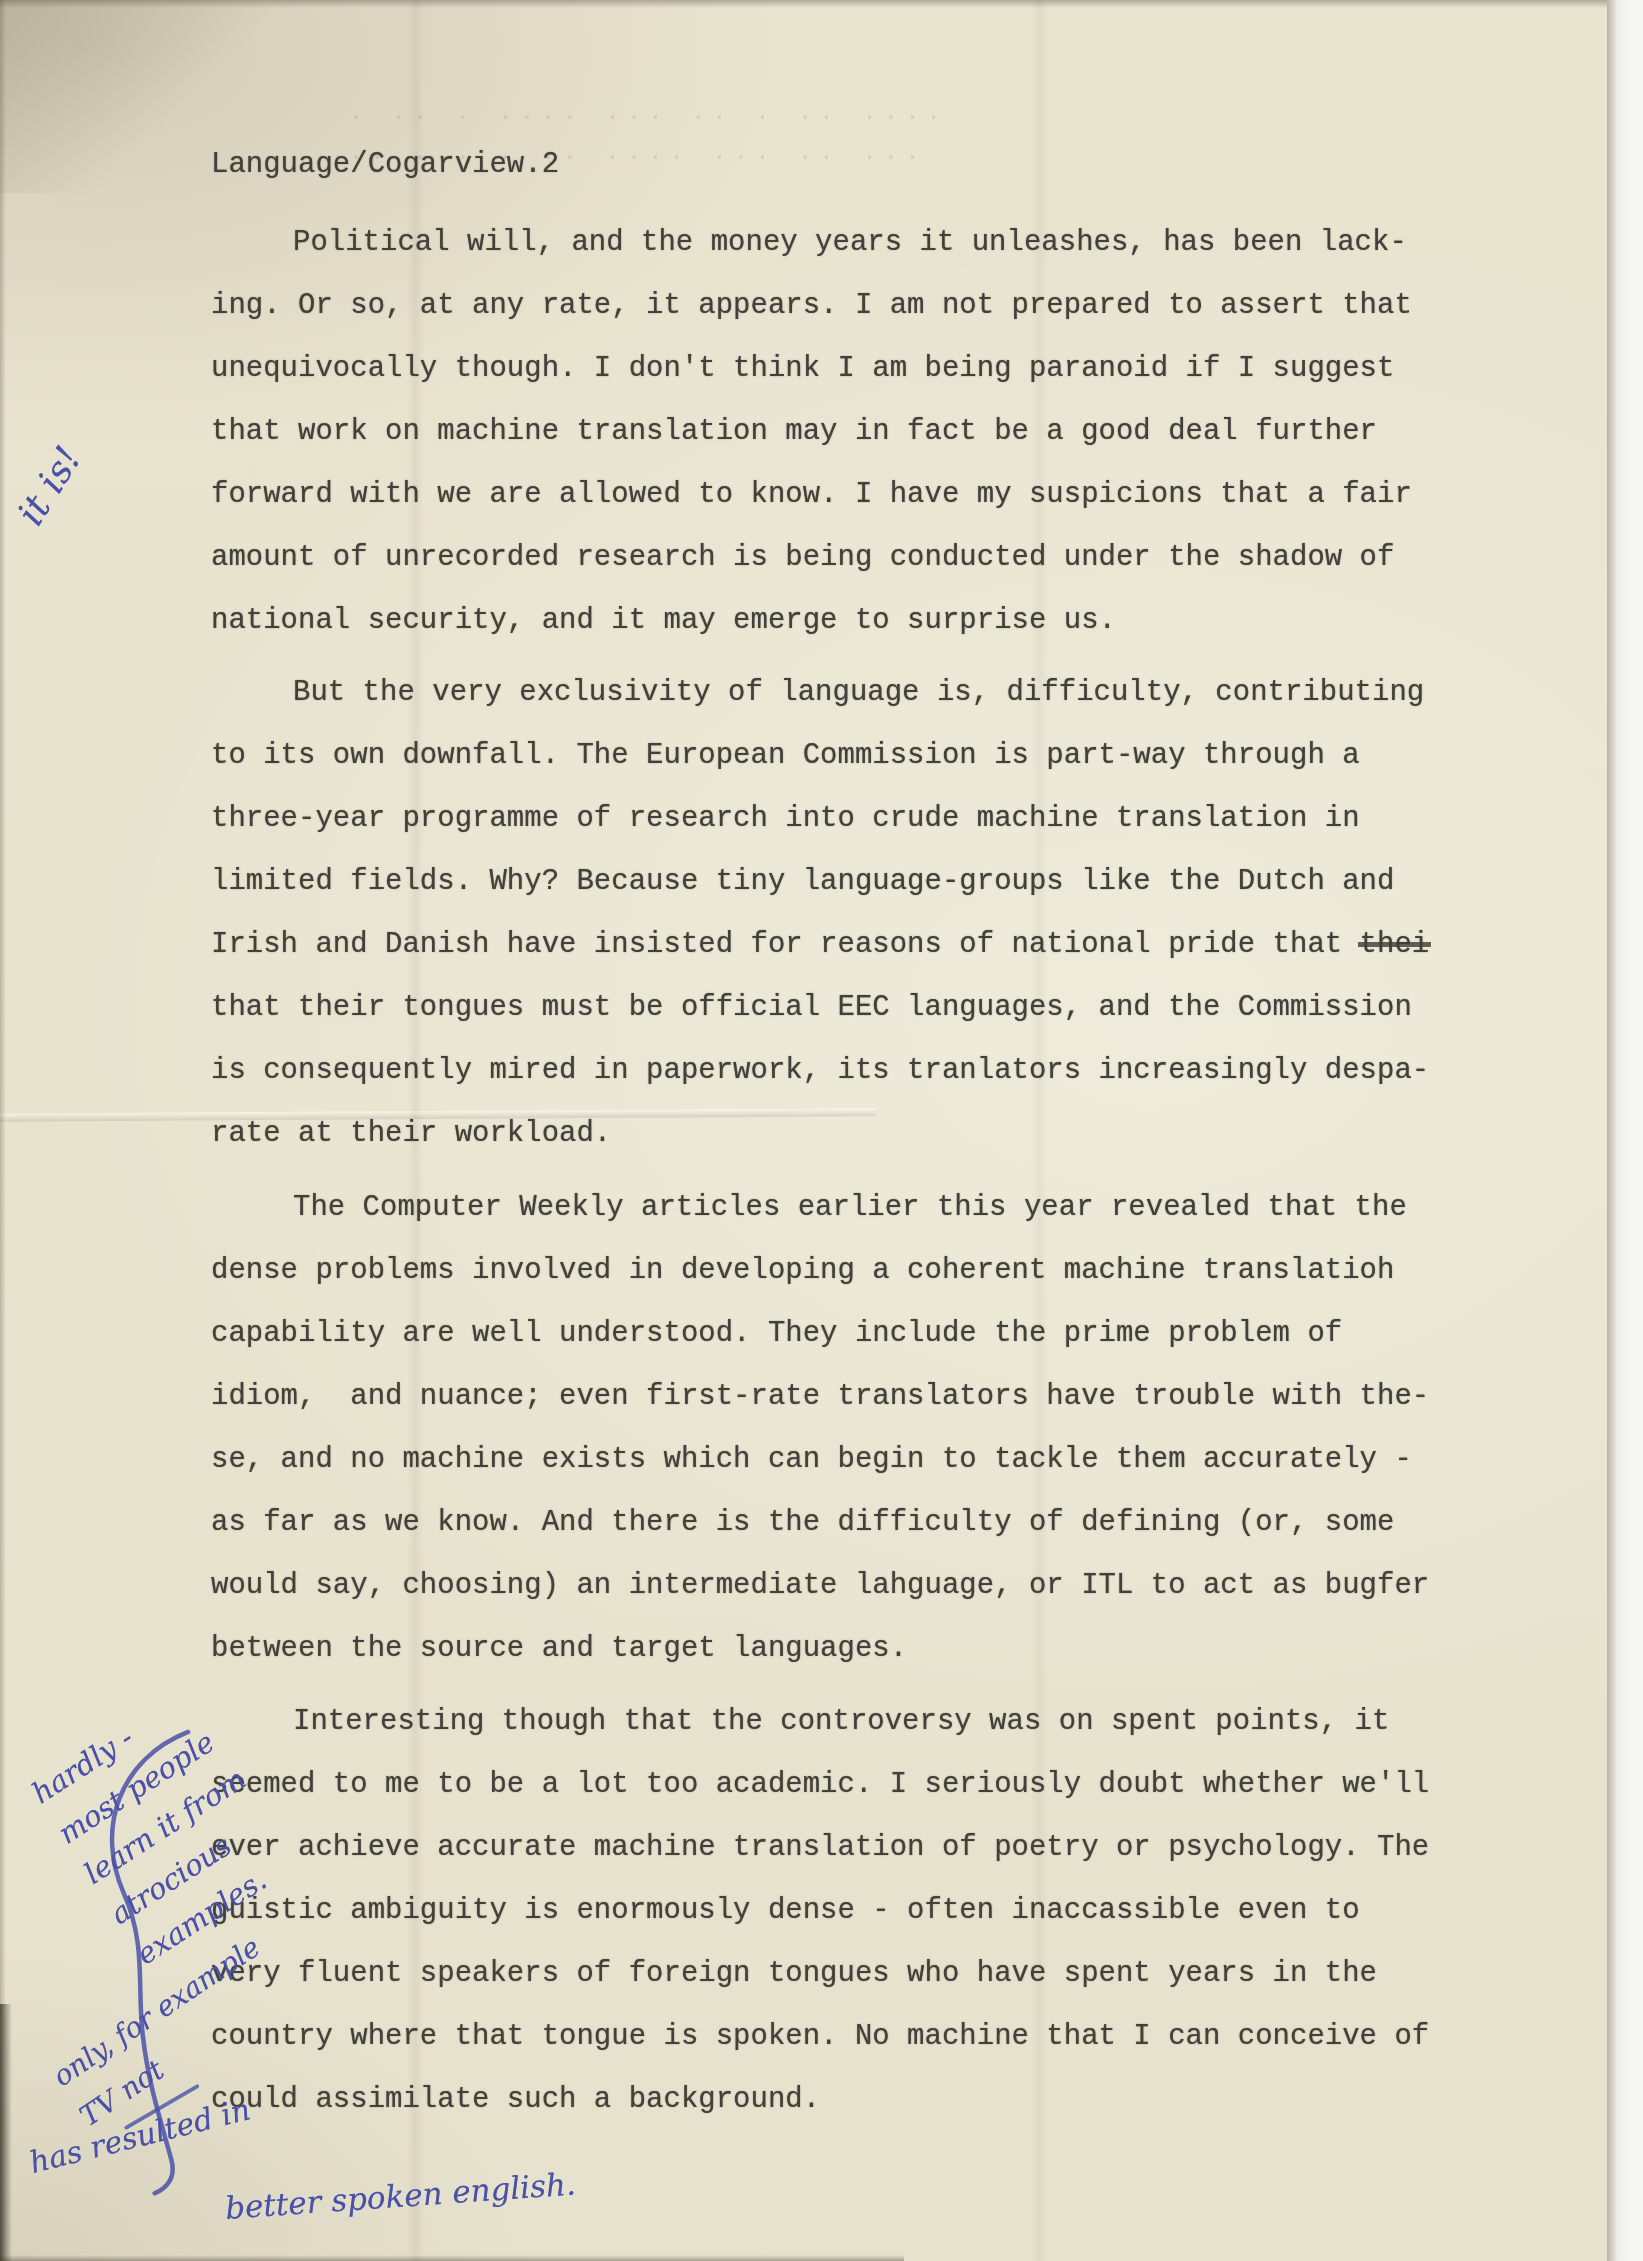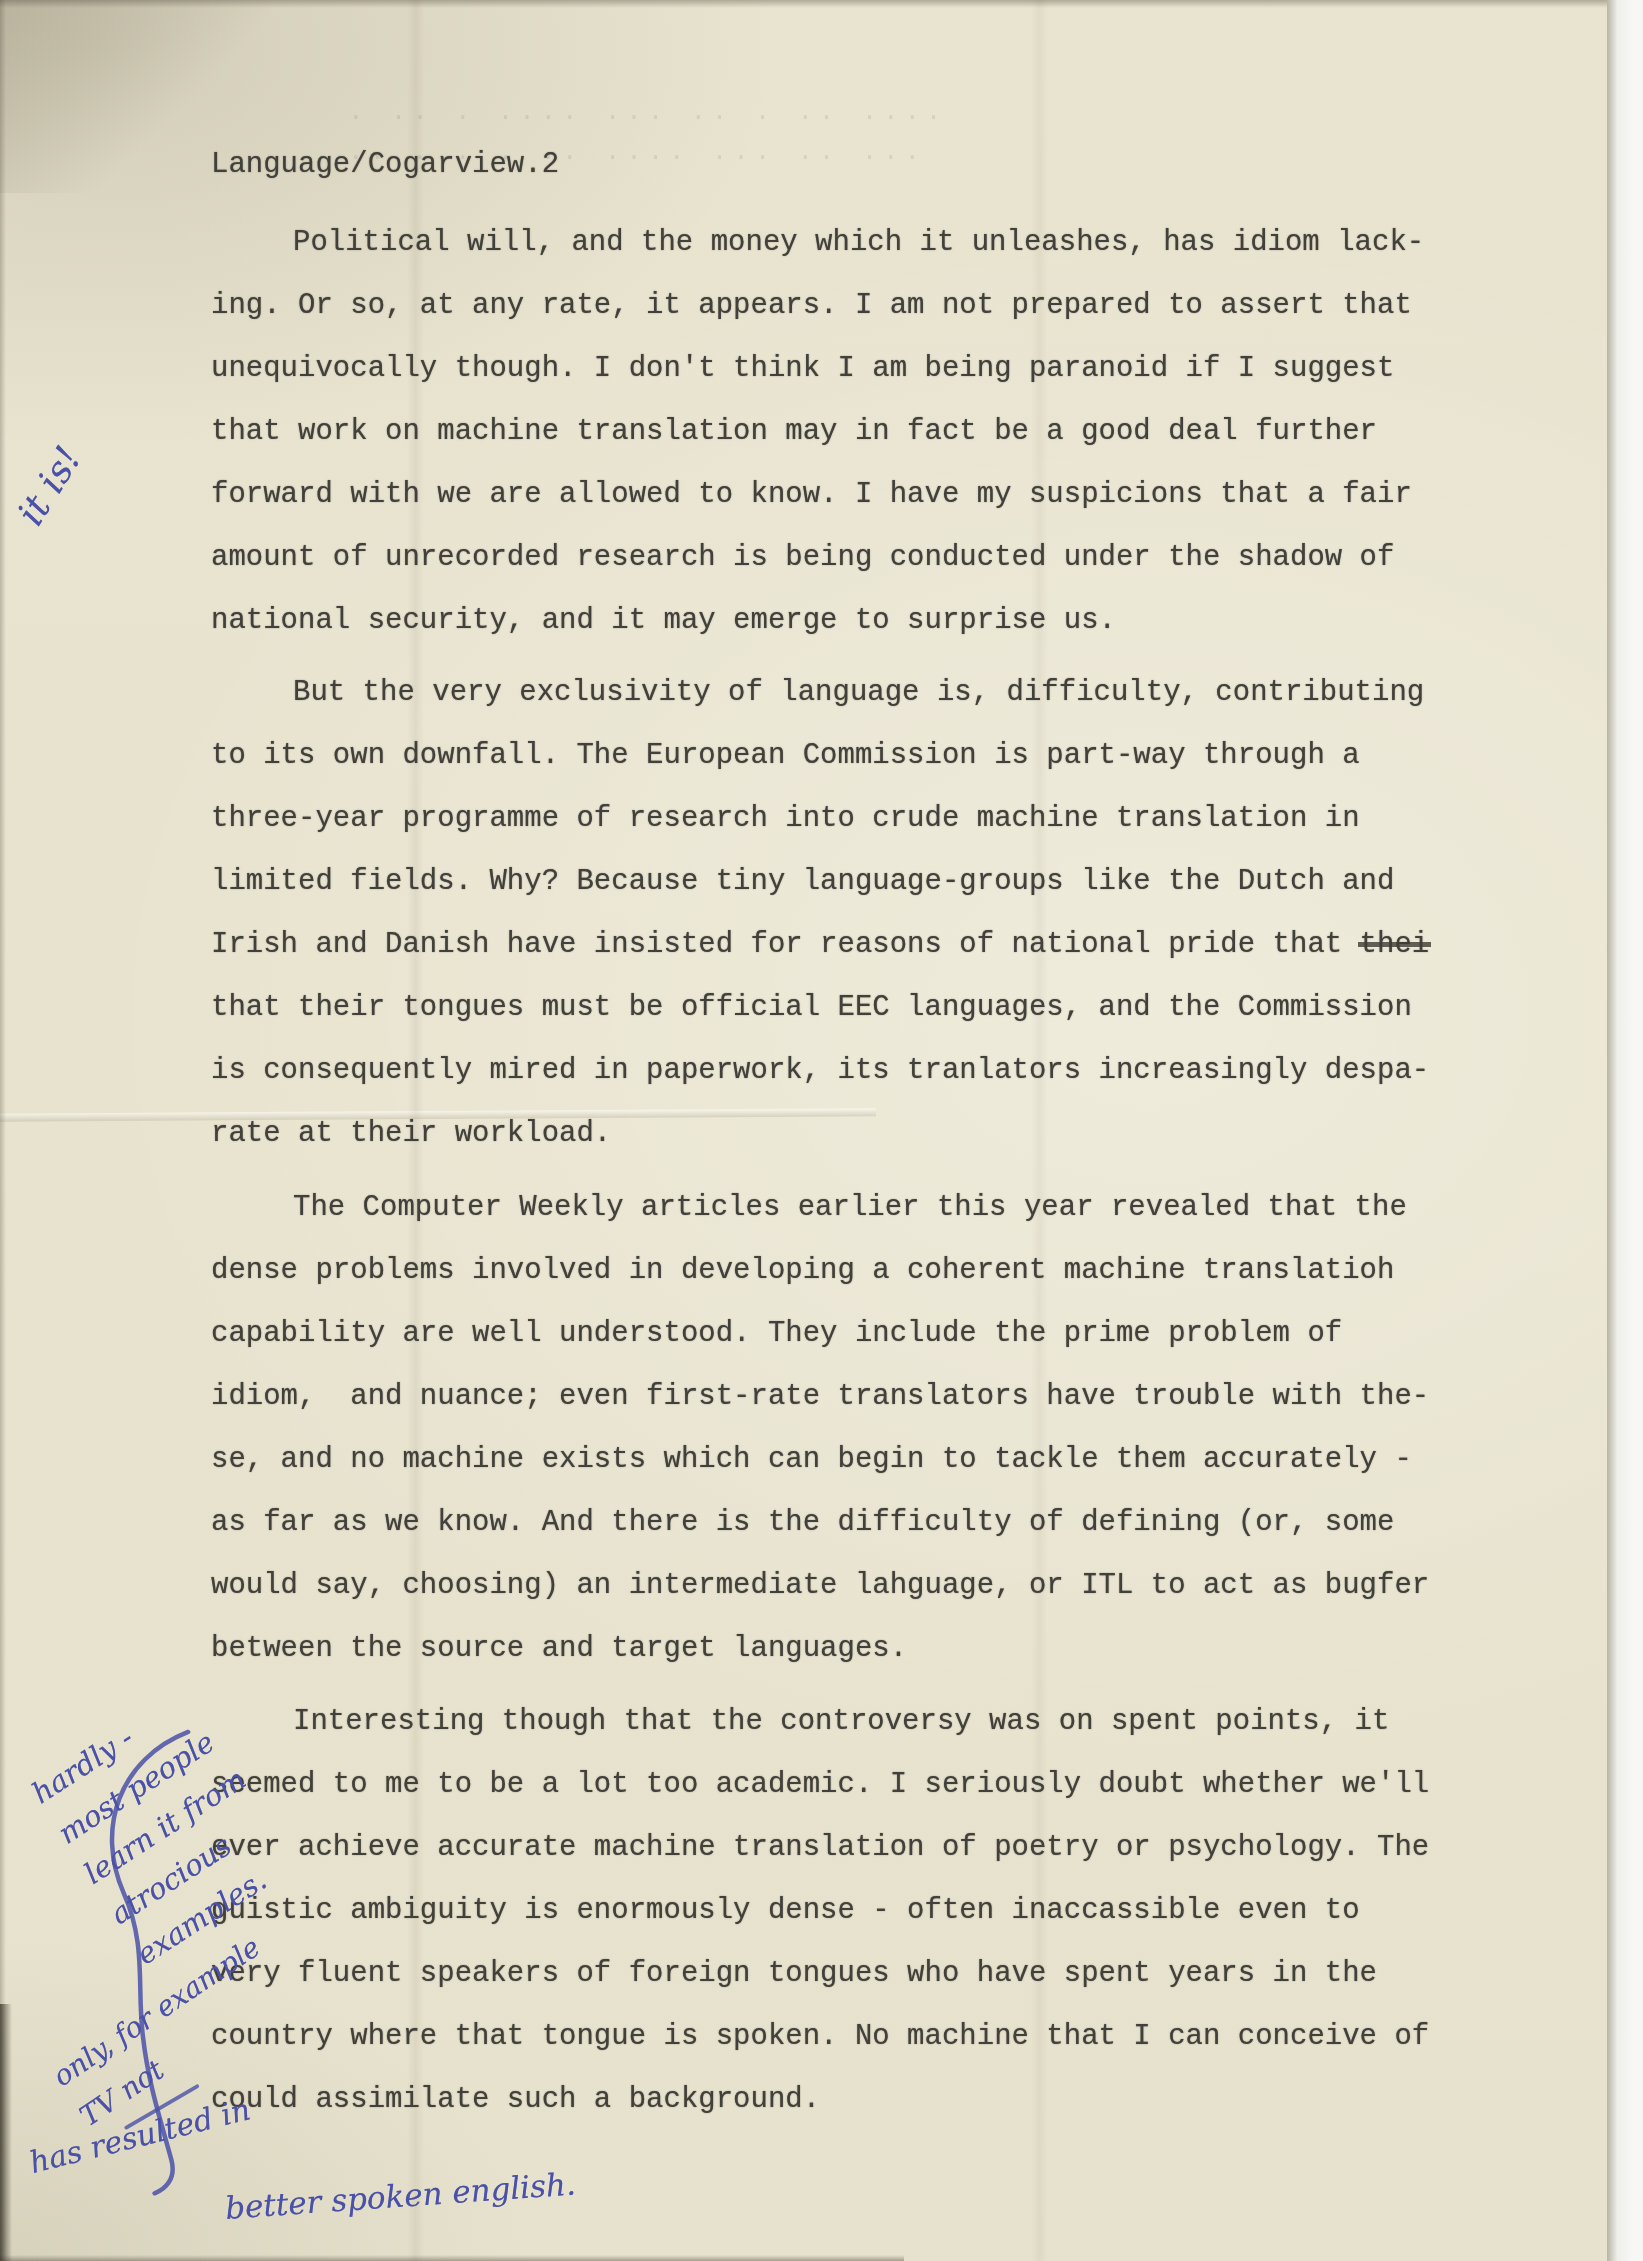--- a/index.html
+++ b/index.html
@@ -64,21 +64,21 @@
   <div class="scan-strip"></div>
 
   <div class="ghost">· ·· ·  ···· ··· ·· · ·· ····
 ·· ··· · ·· ···· ··· ·· ···</div>
 
   <div class="typed" style="top:133px;">
     <div class="tline">Language/Cogarview.2</div>
   </div>
 
   <div class="typed" style="top:211px;">
-    <div class="tline indent">Political will, and the money which it unleashes, has idiom lack-</div>
+    <div class="tline indent">Political will, and the money years it unleashes, has been lack-</div>
     <div class="tline">ing. Or so, at any rate, it appears. I am not prepared to assert that</div>
     <div class="tline">unequivocally though. I don't think I am being paranoid if I suggest</div>
     <div class="tline">that work on machine translation may in fact be a good deal further</div>
     <div class="tline">forward with we are allowed to know. I have my suspicions that a fair</div>
     <div class="tline">amount of unrecorded research is being conducted under the shadow of</div>
     <div class="tline">national security, and it may emerge to surprise us.</div>
   </div>
 
   <div class="typed" style="top:661px;">
     <div class="tline indent">But the very exclusivity of language is, difficulty, contributing</div>

